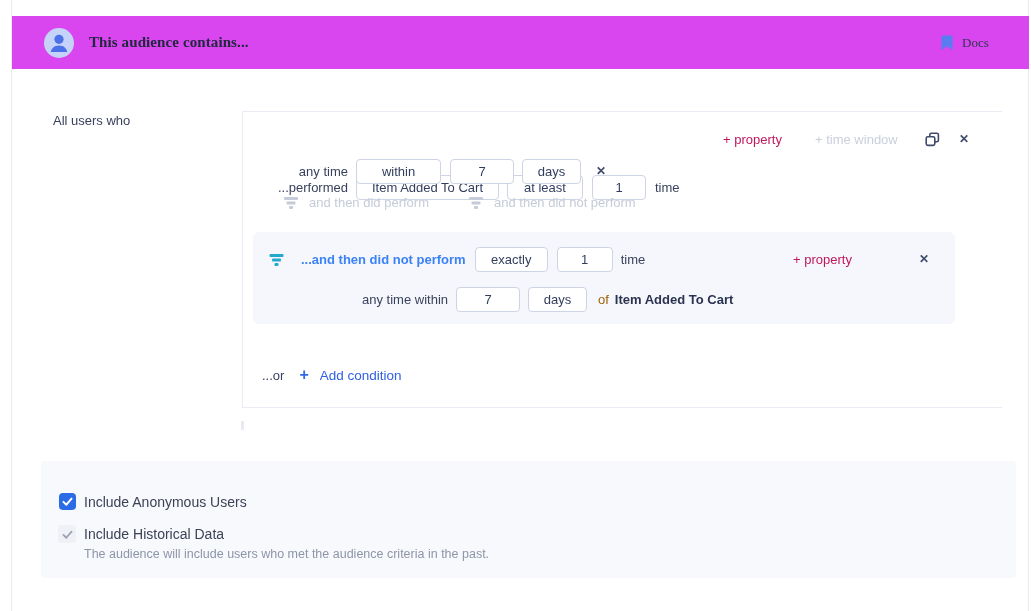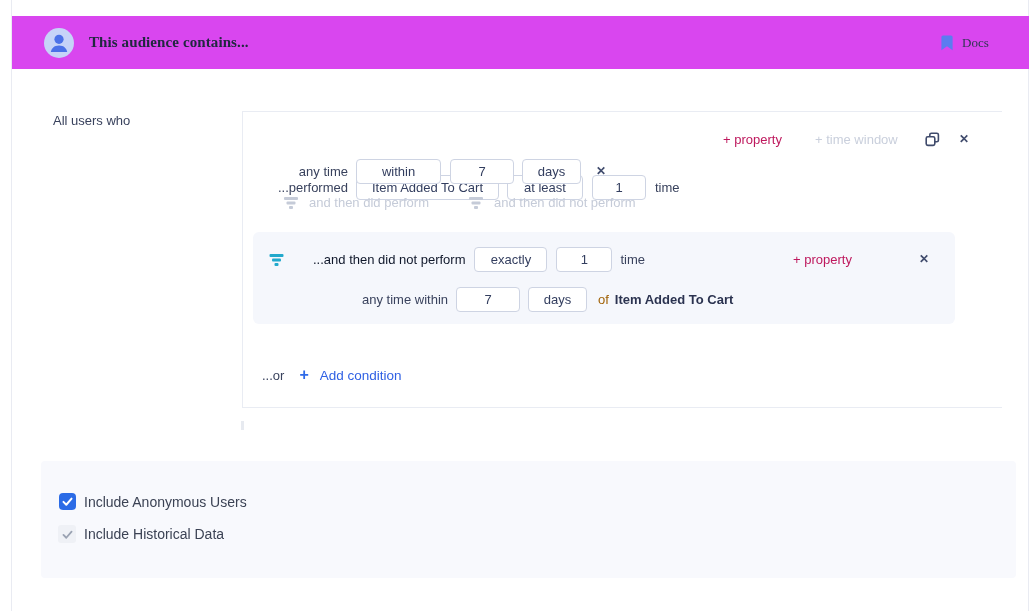--- a/index.html
+++ b/index.html
@@ -62,21 +62,21 @@
   .suggestion { position: absolute; top: 195px; display: flex; align-items: center; gap: 10px;
                 color: #c5cbd8; cursor: pointer; }
   .sugg-1 { left: 283px; } .sugg-2 { left: 468px; }
   .filter-gray { color: #c5cbd8; }
   .filter-teal { color: #22a9cc; }
 
   
   .subbox { position: absolute; left: 253px; top: 232px; width: 702px; height: 92px;
             background: #f5f7fc; border-radius: 6px; }
   .row-sub1 { left: 268px; top: 246px; }
-  .sub-label { margin-left: 28px; font-weight: 400; color: #0f172a; }
+  .sub-label { margin-left: 16px; font-weight: 700; color: #3b82f6; }
   .w-event2 { width: 131px; margin-left: 8px; } .w-exactly { width: 73px; margin-left: 9px; }
   .w-count2 { width: 56px; margin-left: 9px; }
   .sub-time-text { margin-left: 8px; color: #39425d; }
   .lnk-property2 { left: 793px; top: 252px; }
   .btn-close-sub { left: 915px; top: 250px; }
   .row-sub2 { left: 361px; top: 286px; }
   .sub-lead { width: 87px; text-align: right; margin-right: 8px; color: #39425d; }
   .w-seven2 { width: 64px; margin-left: 0; } .w-days2 { width: 59px; margin-left: 8px; }
   .of-text { margin-left: 11px; color: #a16207; }
   .of-event { margin-left: 6px; font-weight: 600; color: #2b3350; }
@@ -221,13 +221,14 @@
       <polyline points="3,8.5 6.5,12 13,4.5" fill="none" stroke="#ffffff" stroke-width="2.4" stroke-linecap="round" stroke-linejoin="round"></polyline>
     </svg>
   </div>
   <div class="opt-label lbl-anon">Include Anonymous Users</div>
   <div class="gray-check">
     <svg width="13" height="13" viewBox="0 0 16 16">
       <polyline points="3,8.5 6.5,12 13,4.5" fill="none" stroke="#9aa2b2" stroke-width="2.2" stroke-linecap="round" stroke-linejoin="round"></polyline>
     </svg>
   </div>
   <div class="opt-label lbl-hist">Include Historical Data</div>
+  <div class="opt-desc">The audience will include users who met the audience criteria in the past.</div>
 </div>
 
 </body></html>

